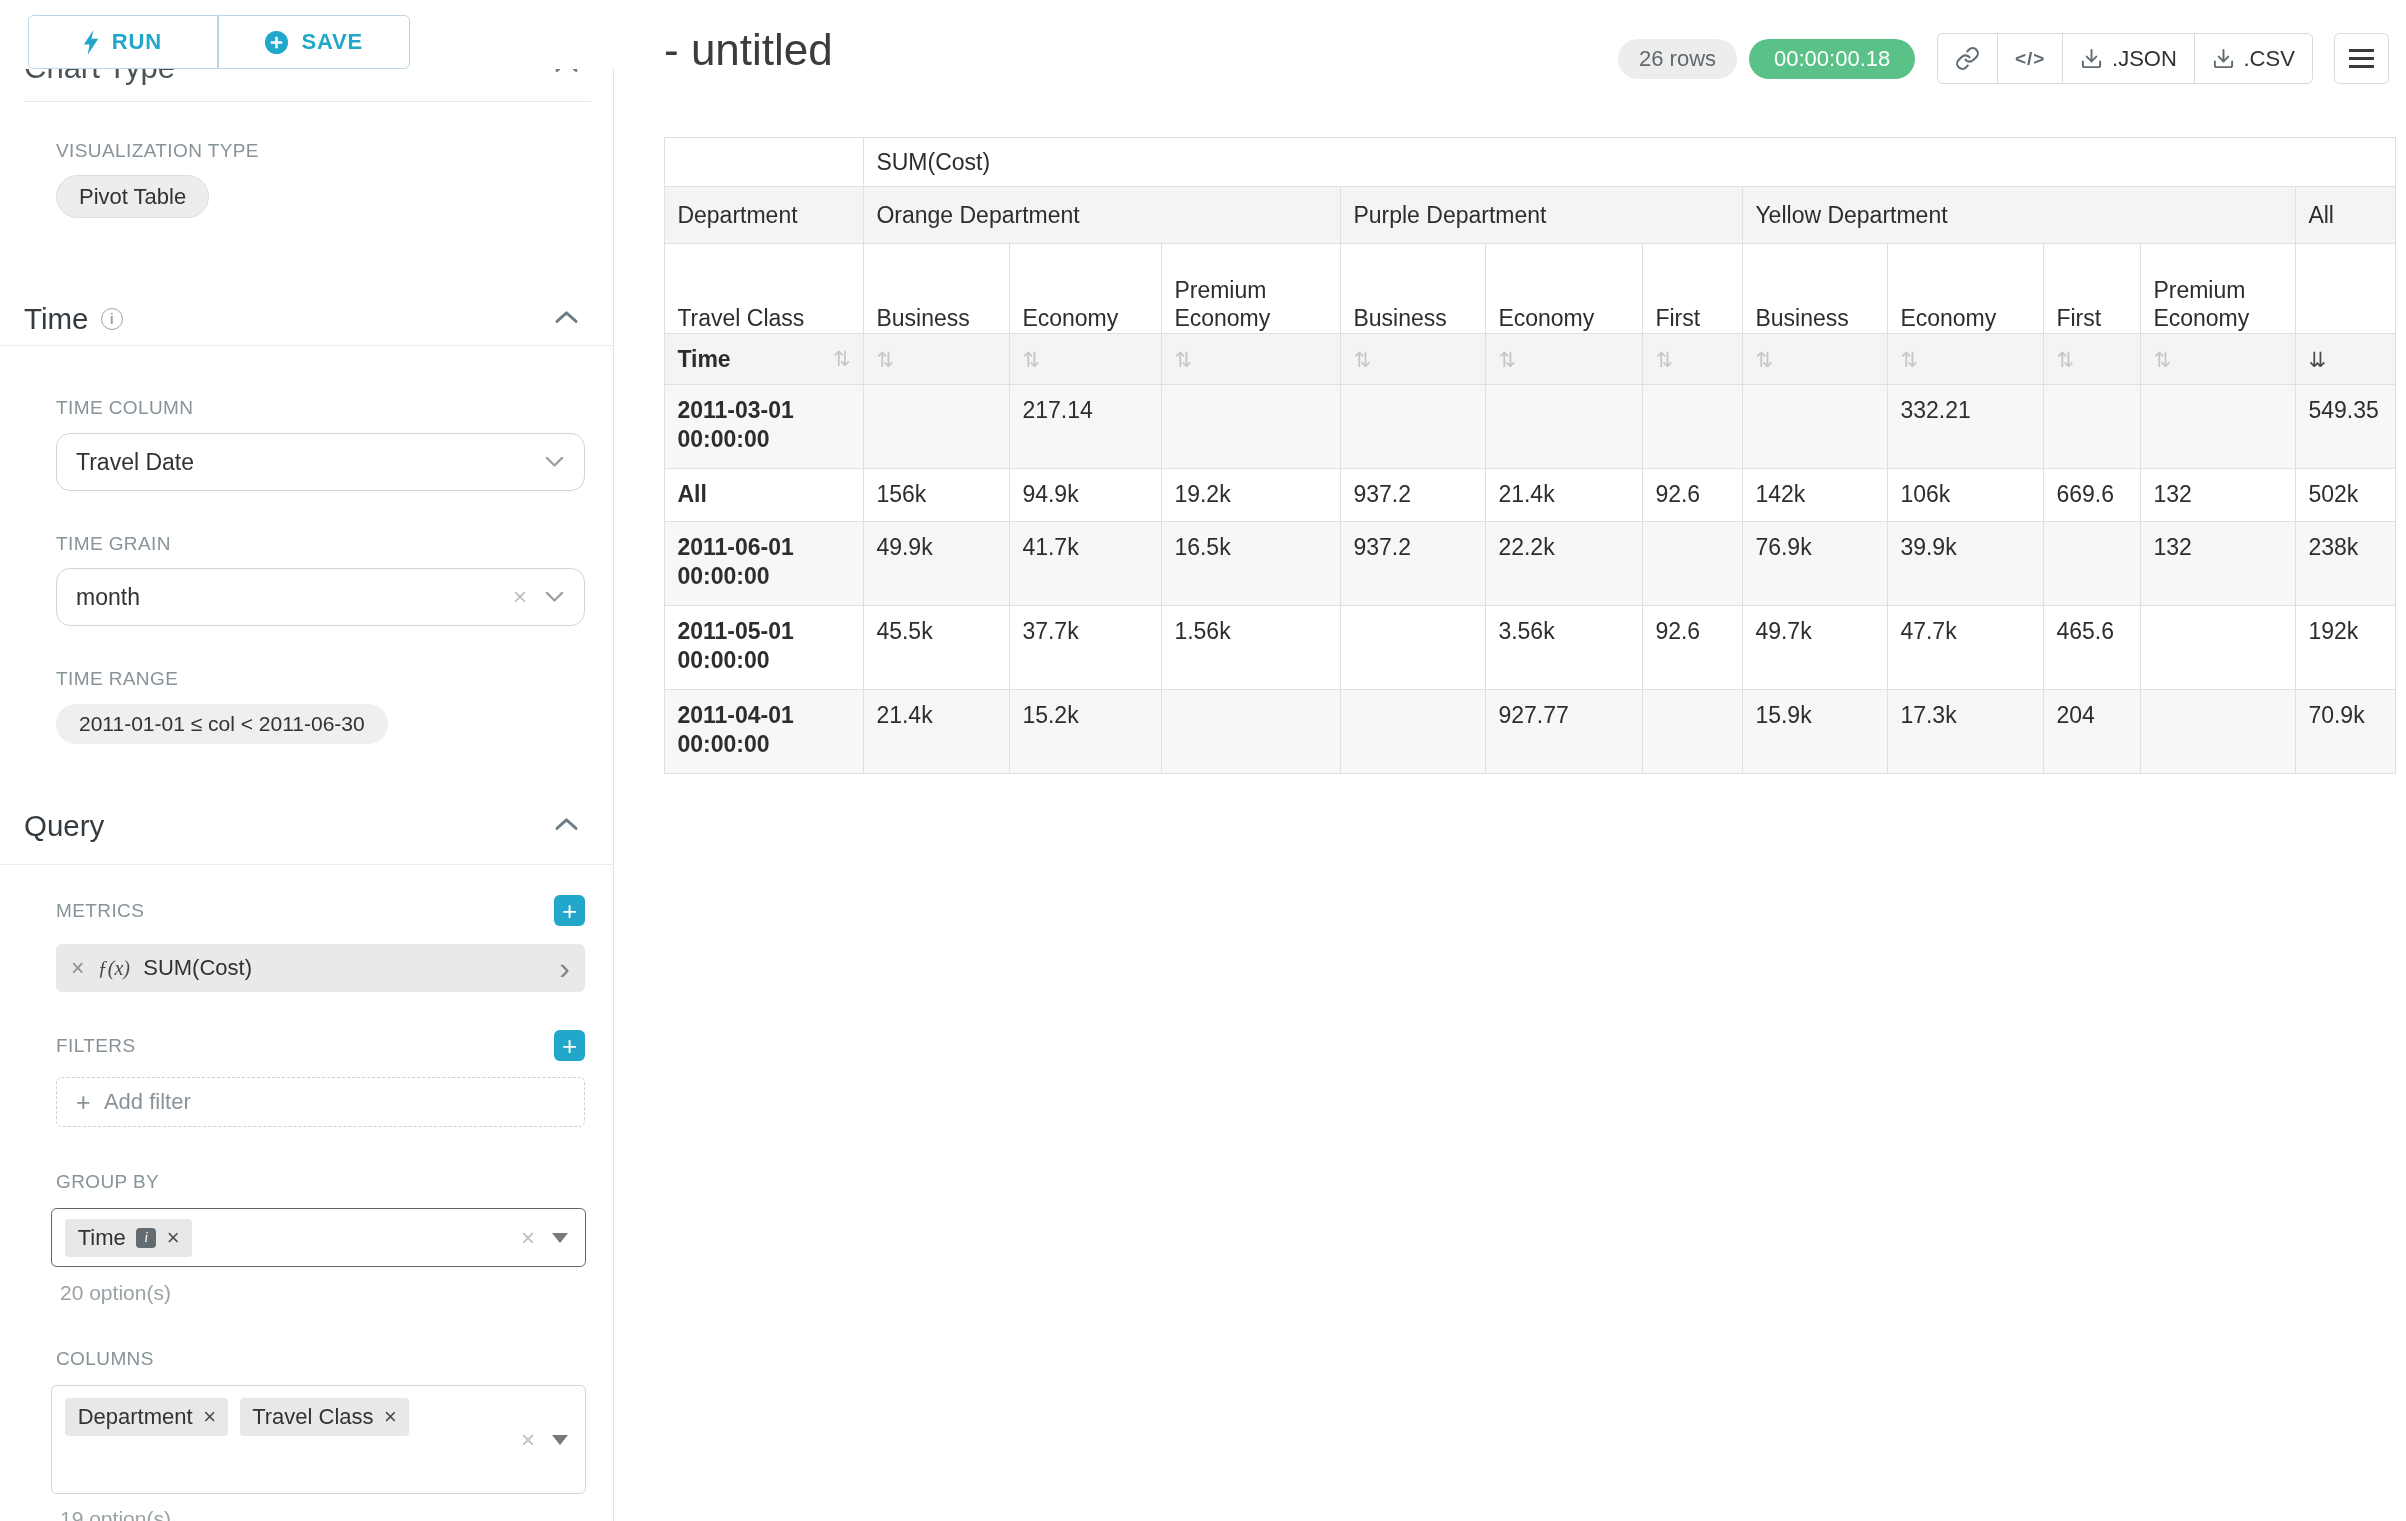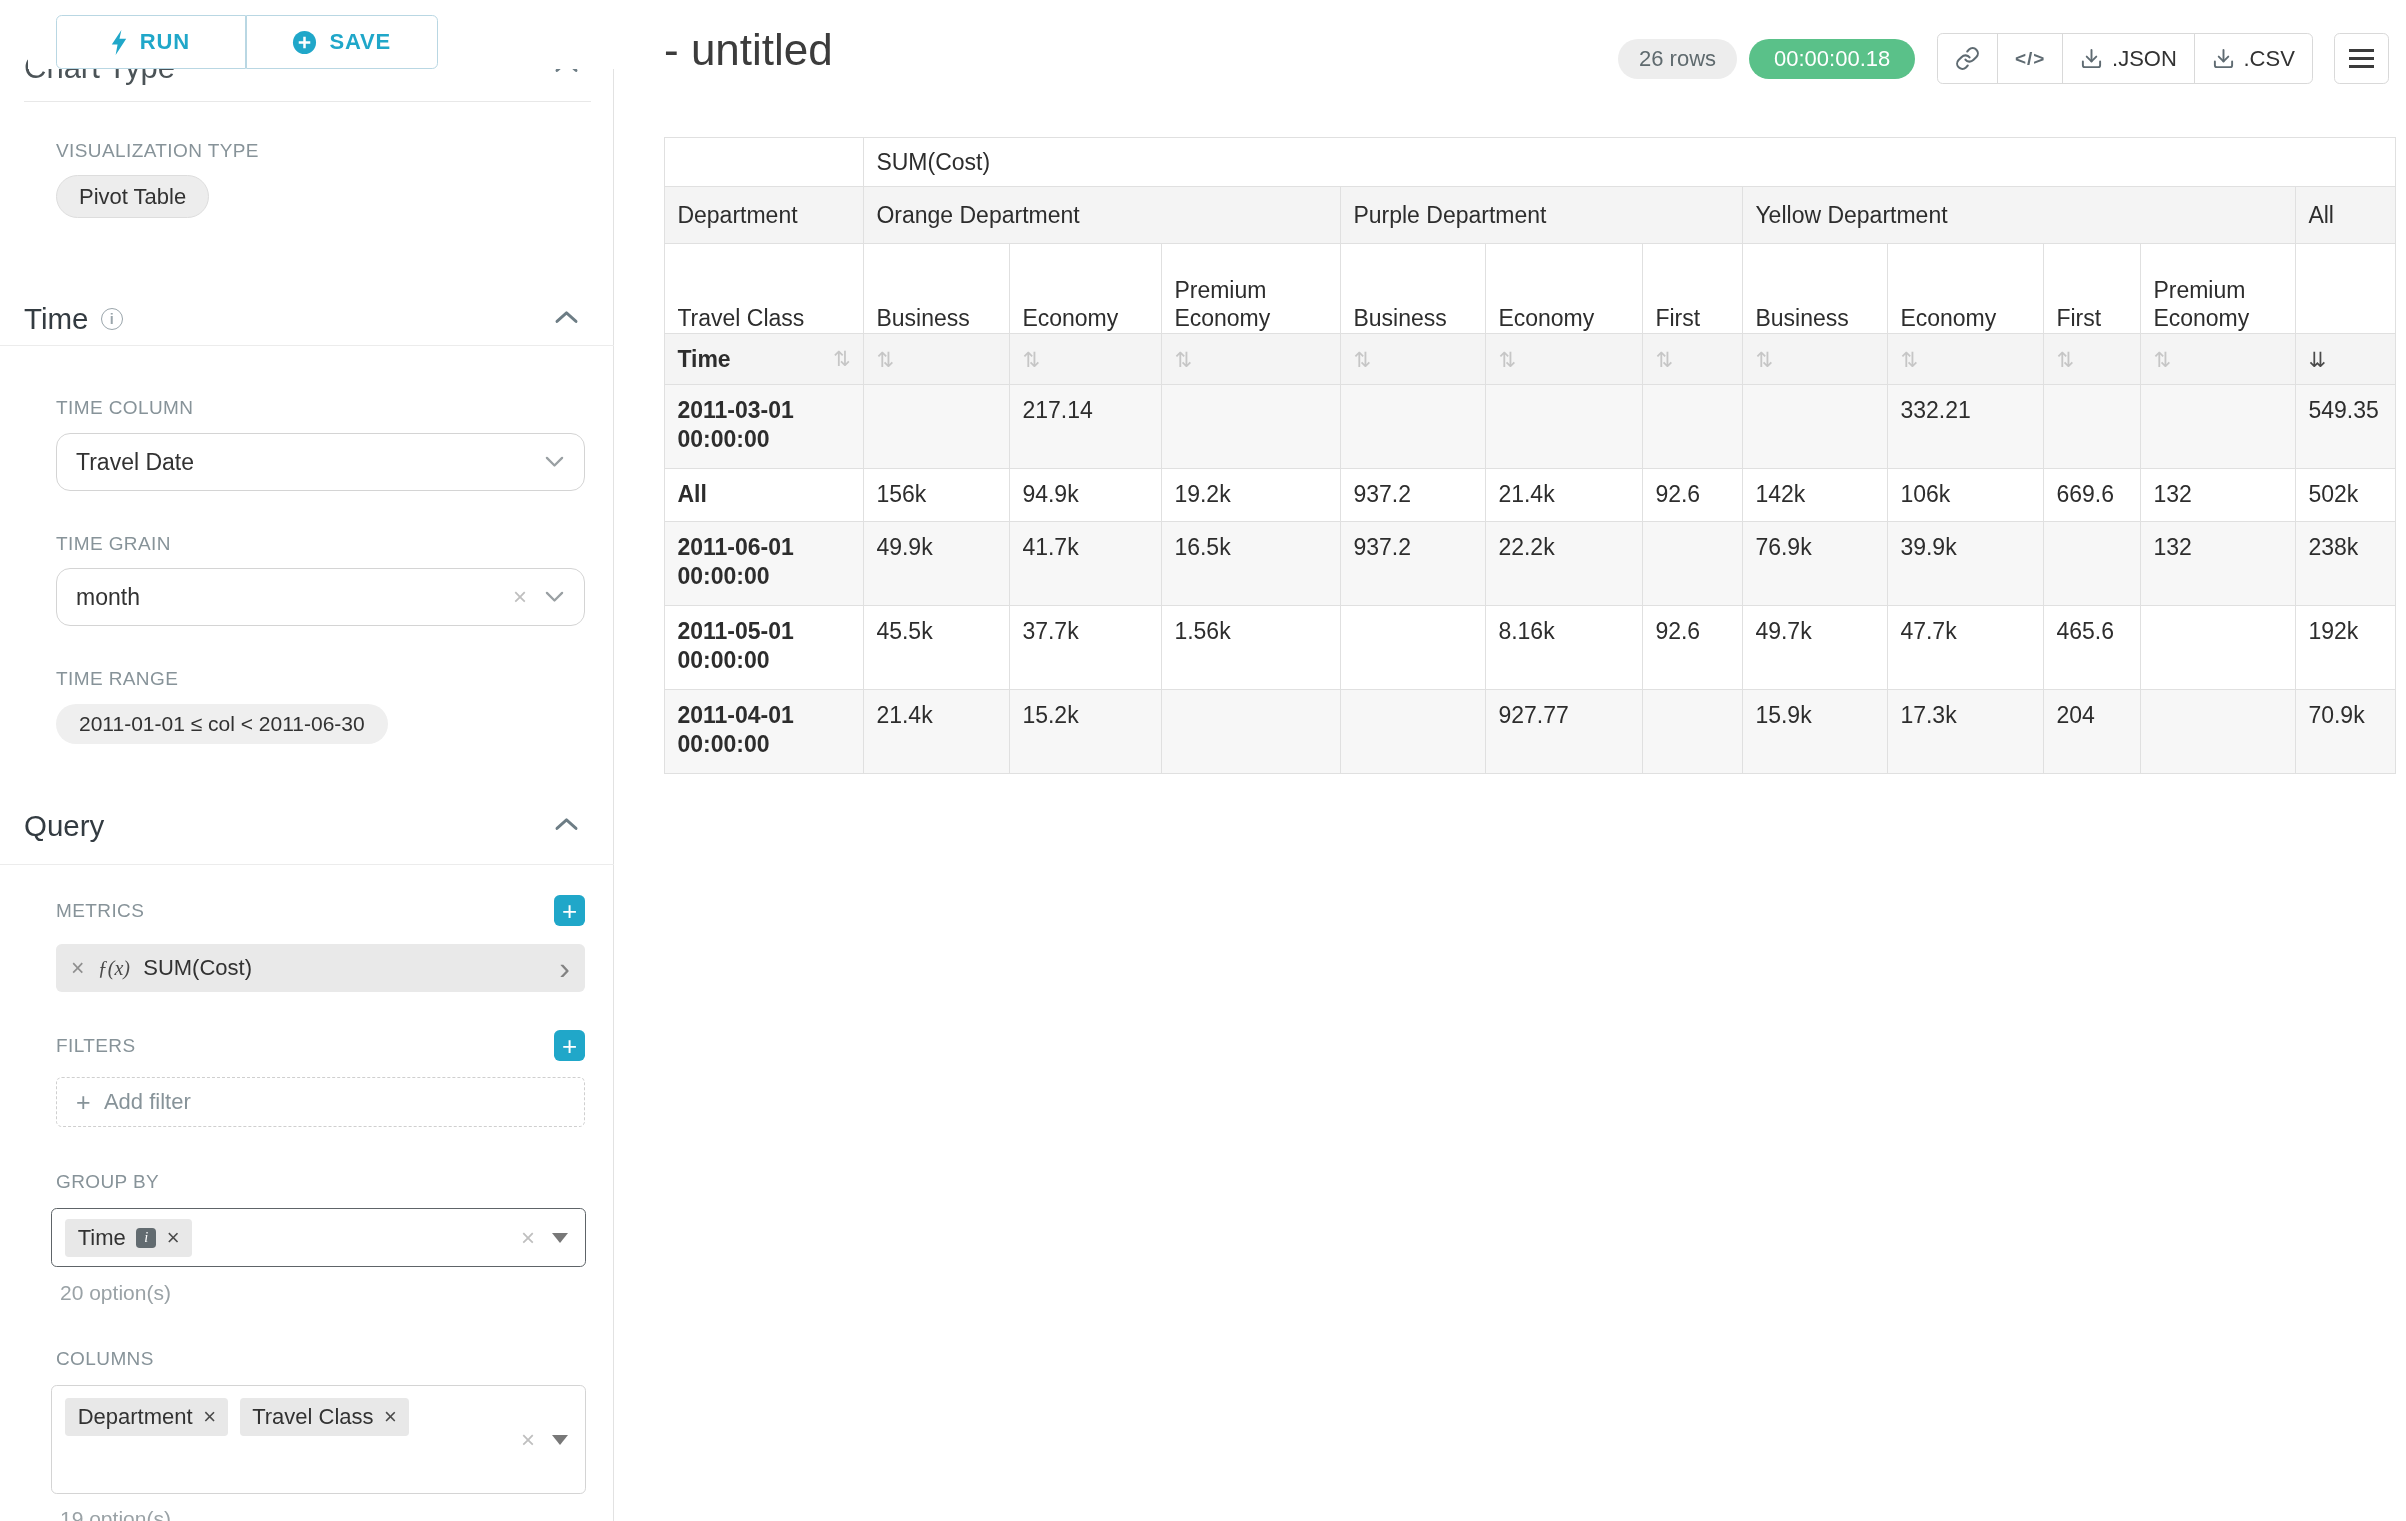--- a/index.html
+++ b/index.html
@@ -1,20 +1,20 @@
 <!DOCTYPE html>
 <html style="font-size:15px"><head>
 <meta charset="utf-8">
 <style>
   * { margin:0; padding:0; box-sizing:border-box; }
   html,body { width:2406px; height:1522px; background:#fff; font-family:"Liberation Sans",sans-serif; color:#323232; overflow:hidden; }
 
   
   .sidebar { position:absolute; left:0; top:0; width:614px; height:1522px; background:#fff; border-right:1px solid #e2e2e2; }
-  .topbar { position:absolute; left:0; top:0; width:614px; height:69px; background:#fff; z-index:5;margin-left:28px; }
+  .topbar { position:absolute; left:0; top:0; width:614px; height:69px; background:#fff; z-index:5; }
   .runsave { position:absolute; left:27.6px; top:15px; display:flex; }
   .runsave button { height:54px; display:flex; align-items:center; justify-content:center; gap:12.4px; background:#fff; border:1px solid #b9d7e3; color:#20a7c9; font-weight:700; font-size:22px; letter-spacing:0.8px; font-family:"Liberation Sans",sans-serif; cursor:pointer; }
   .btn-run { width:190px; border-radius:5.7px 0 0 5.7px; }
   .btn-save { width:192px; border-left:none; border-radius:0 5.7px 5.7px 0; }
 
   .clipped-heading { position:absolute; left:24px; top:48px; font-size:31px; line-height:40px; color:#4b5357; z-index:1; white-space:nowrap; }
   .clipped-chevron { position:absolute; left:554px; top:59px; z-index:1; }
   .top-divider { position:absolute; left:24px; top:101px; width:567px; height:1px; background:#e8e8e8; }
 
   .ctl-label { position:absolute; left:56px; font-size:19px; color:#879399; letter-spacing:0.4px; }
@@ -382,21 +382,21 @@
             <td class="val"></td>
             <td class="val">132</td>
             <td class="val">238k</td>
           </tr>
           <tr class="">
             <th class="row-label">2011-05-01 00:00:00</th>
             <td class="val">45.5k</td>
             <td class="val">37.7k</td>
             <td class="val">1.56k</td>
             <td class="val"></td>
-            <td class="val">8.16k</td>
+            <td class="val">3.56k</td>
             <td class="val">92.6</td>
             <td class="val">49.7k</td>
             <td class="val">47.7k</td>
             <td class="val">465.6</td>
             <td class="val"></td>
             <td class="val">192k</td>
           </tr>
           <tr class="">
             <th class="row-label">2011-04-01 00:00:00</th>
             <td class="val">21.4k</td>

